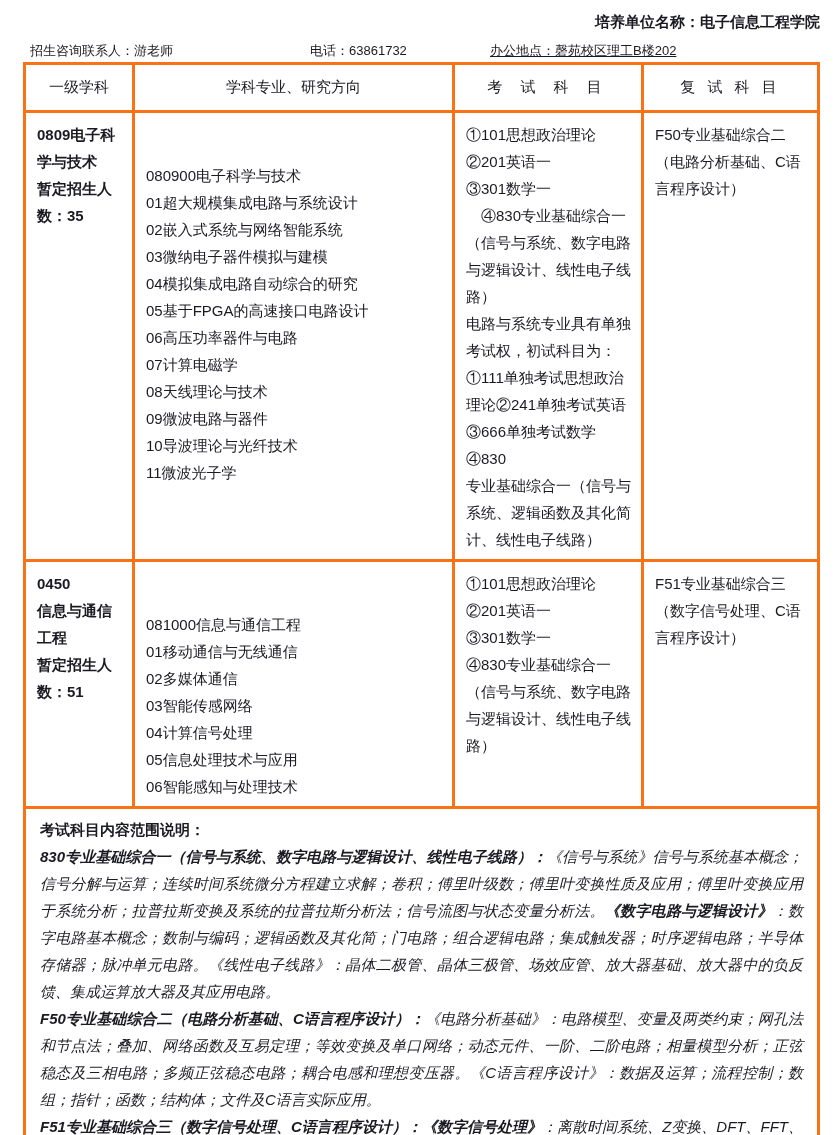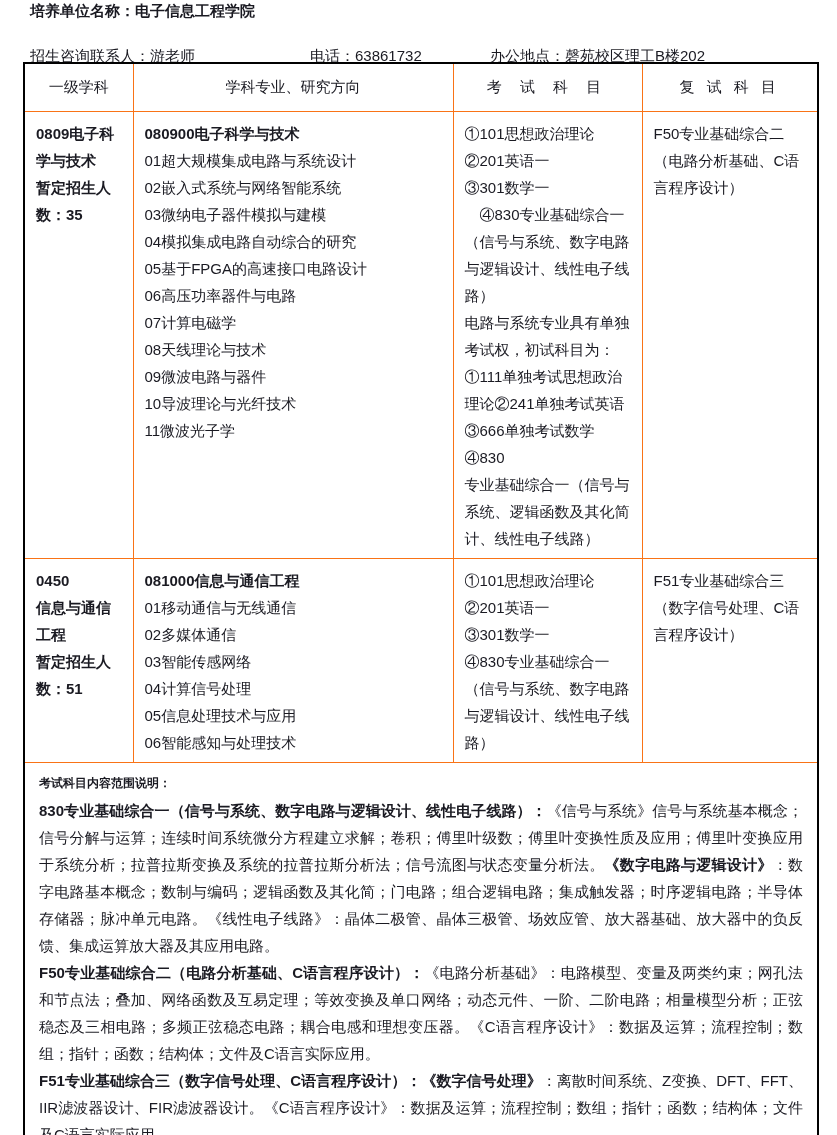--- a/index.html
+++ b/index.html
@@ -2,36 +2,36 @@
 <html><head>
 <meta charset="utf-8">
 <style>
   * { box-sizing: border-box; margin: 0; padding: 0; }
   html, body {
     width: 837px; height: 1135px;
     background: #ffffff;
     font-family: "Liberation Sans", sans-serif;
     color: #1a1a22;
   }
-  .doc-header { position: absolute; left: 30px; top: 1px; width: 790px; }
+  .doc-header { position: absolute; left: 30px; top: 12px; width: 790px; text-align: right; }
   .doc-header .line1 { font-size: 15px; font-weight: bold; line-height: 20px; }
-  .doc-header .line2 { position: relative; margin-top: 25px; font-size: 15px; line-height: 20px; height: 20px; }
+  .doc-header .line2 { position: relative; margin-top: 9px; font-size: 13px; line-height: 20px; height: 20px; }
   .doc-header .line2 .contact { position: absolute; left: 0; }
   .doc-header .line2 .phone   { position: absolute; left: 280px; }
-  .doc-header .line2 .office  { position: absolute; left: 460px; }
+  .doc-header .line2 .office  { position: absolute; left: 460px; text-decoration: underline; }
 
   table.adm {
     position: absolute; left: 23px; top: 62px;
     width: 794px;
     border-collapse: collapse;
     border: 2px solid #000;
     table-layout: fixed;
   }
   table.adm th, table.adm td {
-    border: 1px solid #f97316;
+    border: 3px solid #f97316;
     vertical-align: top;
     font-size: 15px;
   }
   col.c1 { width: 109px; }
   col.c2 { width: 320px; }
   col.c3 { width: 189px; }
   col.c4 { width: 176px; }
 
   tr.hdr th {
     height: 48px;
@@ -42,26 +42,26 @@
   }
   th.spaced { letter-spacing: 7px; }
   th.spaced2 { letter-spacing: 4px; }
 
   tr.r1 { height: 413px; }
   tr.r2 { height: 201px; }
 
   td .pad { padding: 8px 8px 6px 11px; }
   .line { line-height: 27px; white-space: pre-wrap; }
   .bold { font-weight: bold; }
-  .cell-title { font-weight: bold; line-height: 27px; }
+  .cell-title { font-weight: normal; line-height: 27px; margin-top: 41px; }
 
   td.notes { padding: 7px 14px 8px 14px; }
-  .notes-title { font-weight: bold; line-height: 27px; font-size: 12px; }
+  .notes-title { font-weight: bold; line-height: 27px; font-size: 15px; }
   .notes-para { font-size: 15px; line-height: 27px; text-align: justify; }
-  .seg { line-height: 27px; }
+  .seg { line-height: 27px; font-style: italic; }
 </style>
 </head>
 <body>
 
 <div class="doc-header">
   <div class="line1">培养单位名称：电子信息工程学院</div>
   <div class="line2">
     <span class="contact">招生咨询联系人：游老师</span>
     <span class="phone">电话：63861732</span>
     <span class="office">办公地点：磬苑校区理工B楼202</span>

